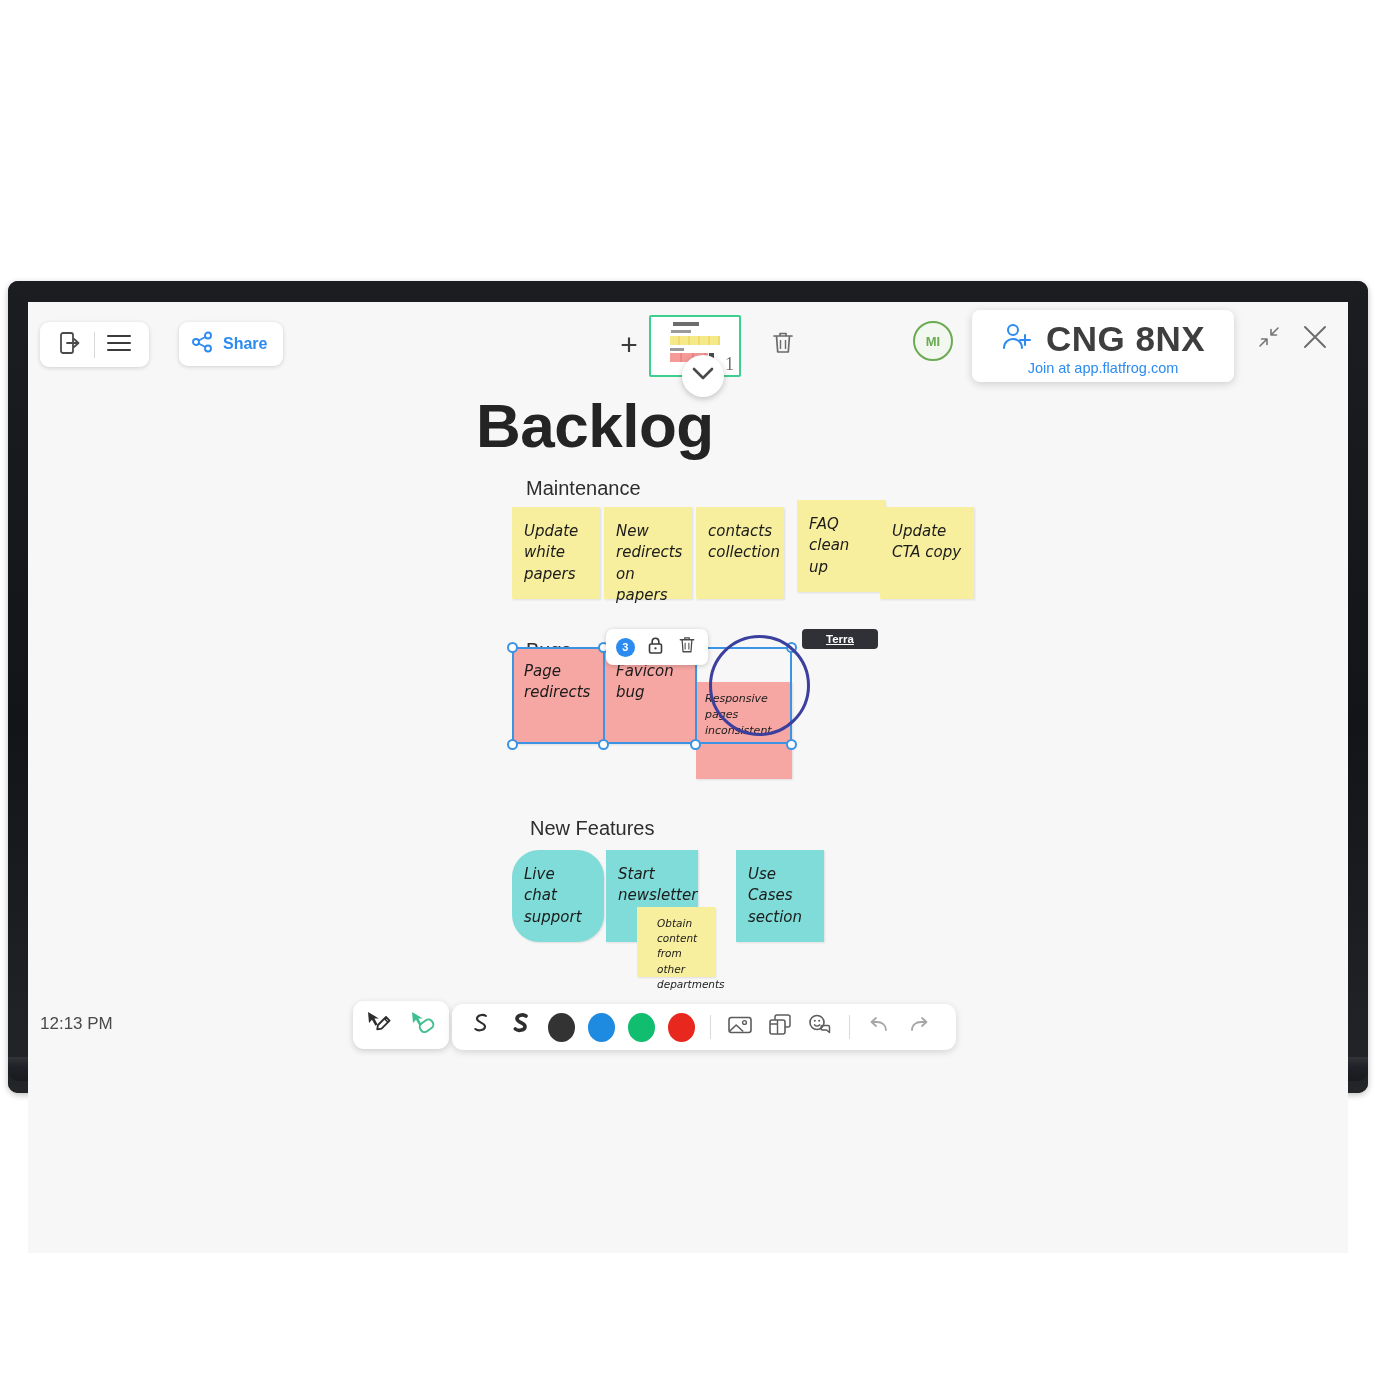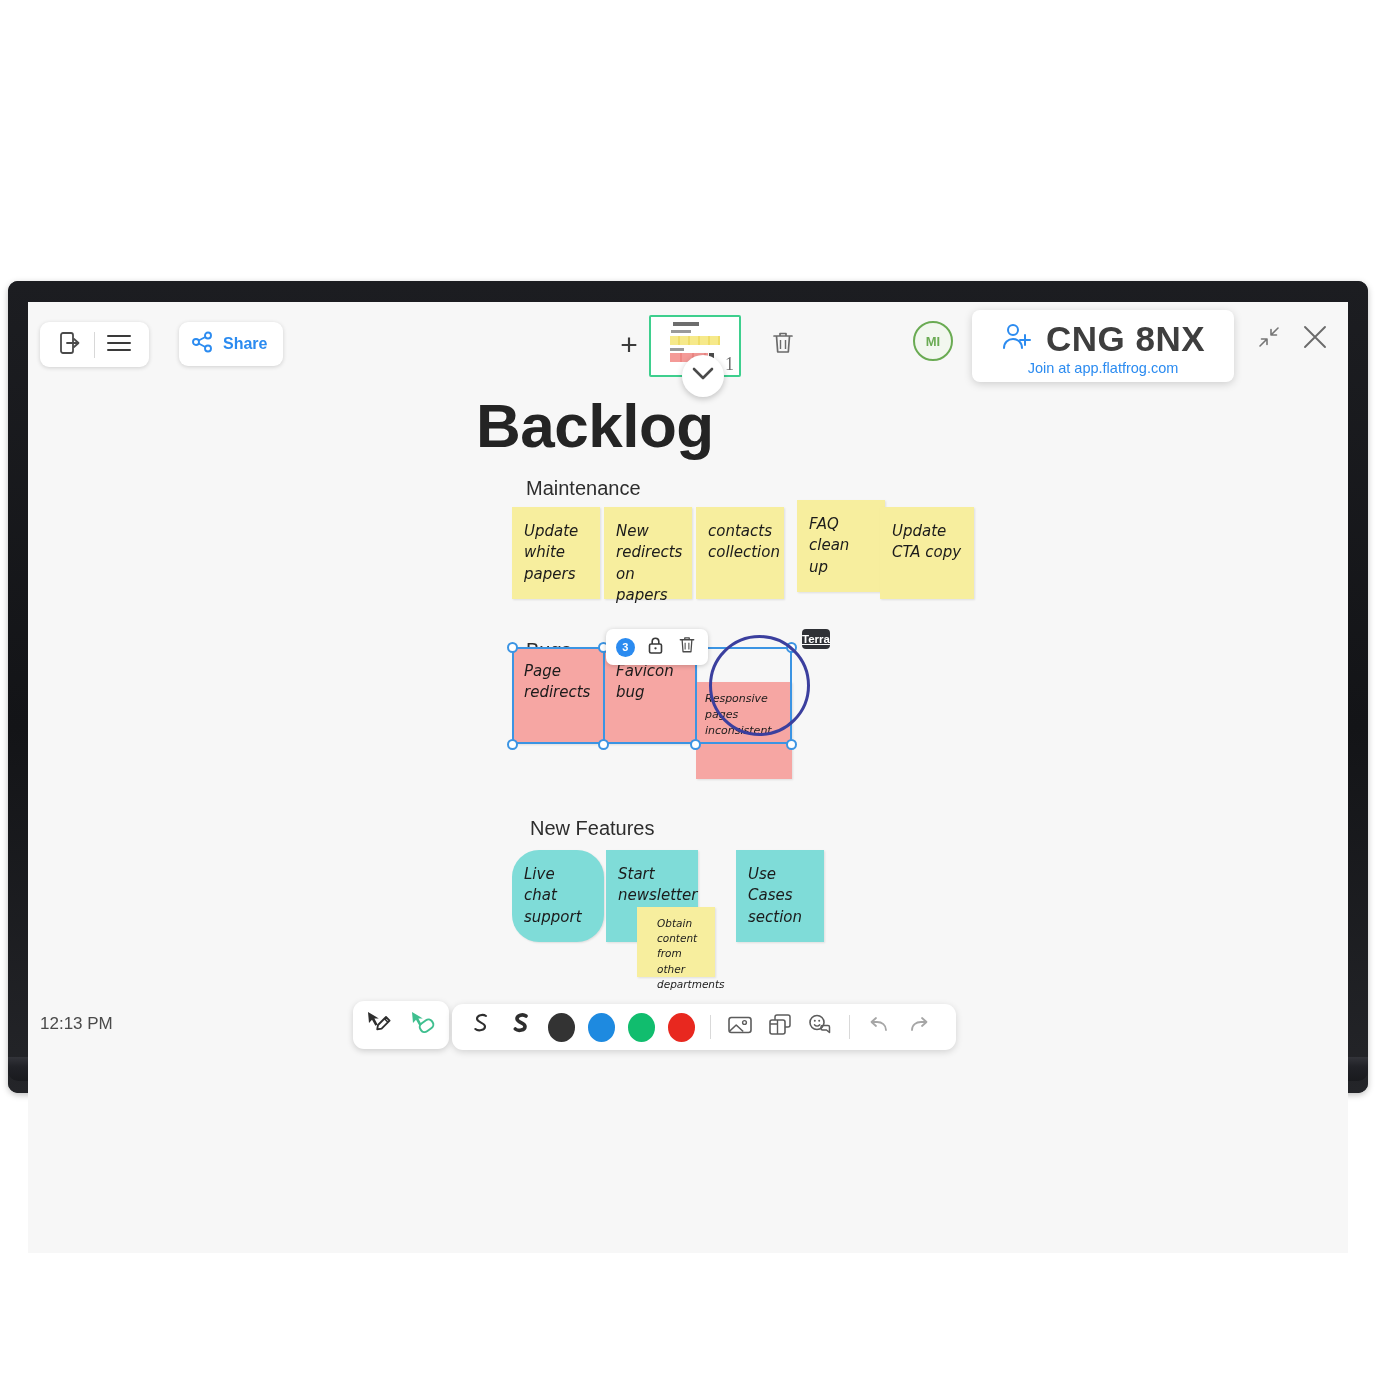--- a/index.html
+++ b/index.html
@@ -164,21 +164,21 @@
   .grp-icon { width: 22px; height: 22px; display:flex;align-items:center;justify-content:center; cursor:pointer;}
 
   #ink-circle {
     position: absolute; left: 681px; top: 333px; width: 95px; height: 95px;
     border: 3.5px solid #3b3f9e; border-radius: 50%;
     pointer-events: none;
   }
   #terra-tag {
     position: absolute; left: 774px; top: 327px;
     background: #2f3136; color: #fff; font-size: 11.5px; font-weight: 700;
-    padding: 4px 0; border-radius: 4px; text-decoration: underline;
+    padding: 4px 24px; border-radius: 4px; text-decoration: underline;
   }
 
   
   #pen-panel {
     position: absolute; left: 325px; top: 699px; width: 88px; height: 48px;
     background: #fff; border-radius: 11px; box-shadow: 0 2px 6px rgba(0,0,0,.17);
     display:flex; align-items:center; justify-content: space-around; padding: 0 4px;
   }
   #main-toolbar {
     position: absolute; left: 424px; top: 702px; width: 484px; height: 46px;

